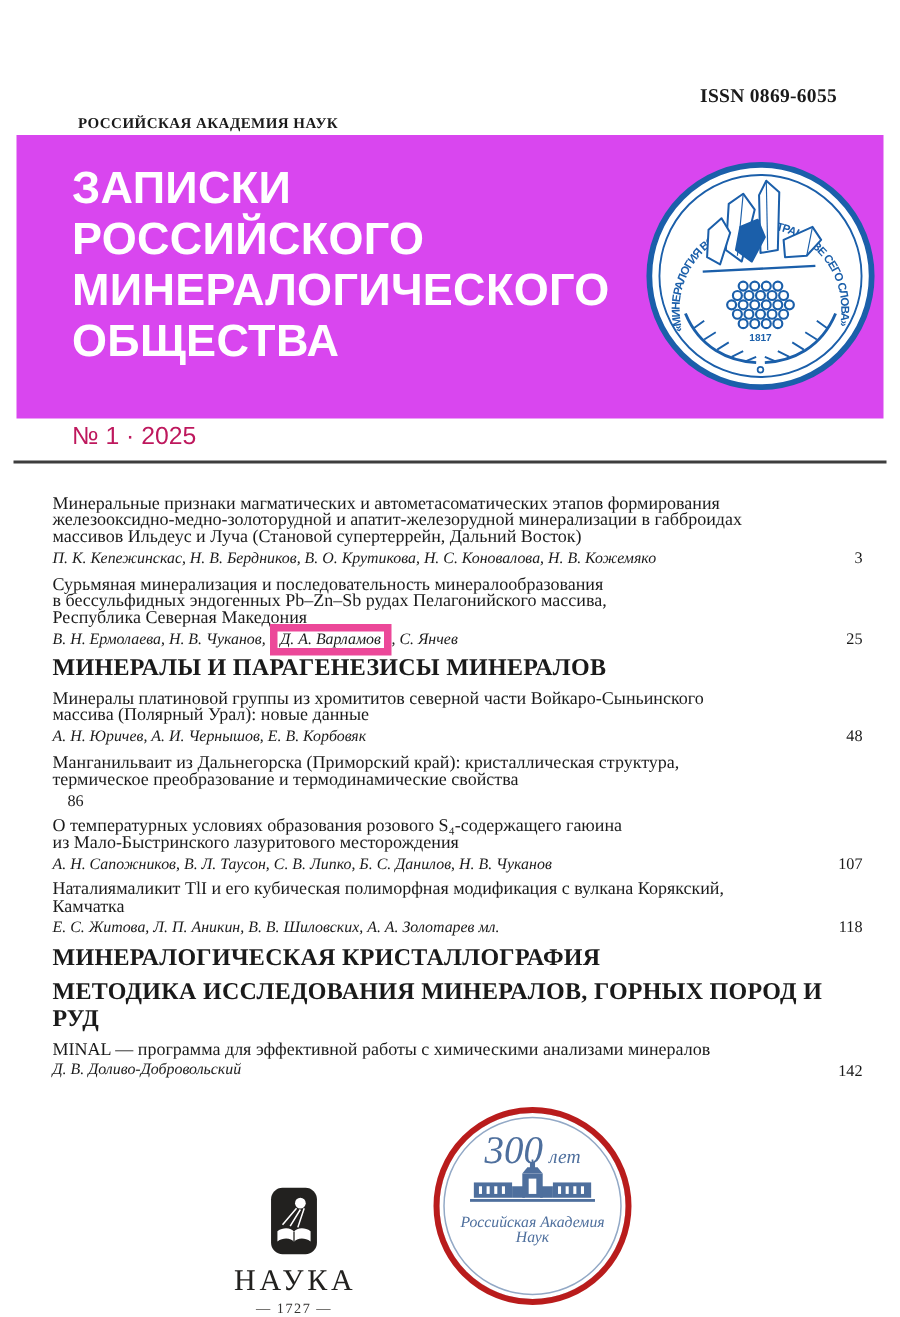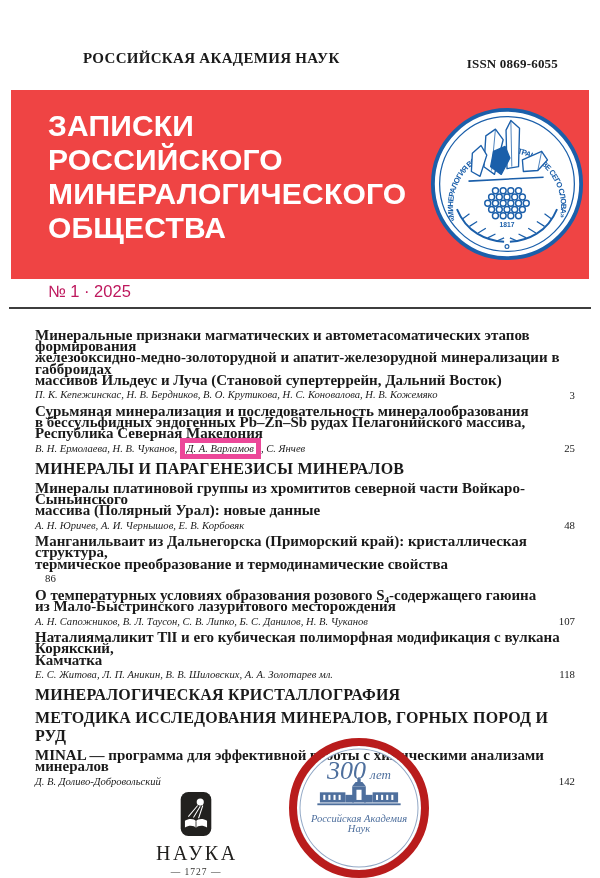--- a/index.html
+++ b/index.html
@@ -2,47 +2,47 @@
 <html lang="ru"><head>
 <meta charset="utf-8">
 <style>
   html,body{margin:0;padding:0;}
   body{
     width:600px;height:878px;position:relative;background:#ffffff;
     font-family:"Liberation Serif", serif;color:#1a1a1a;overflow:hidden;
   }
   
   .issn{position:absolute;top:36px;right:42px;font-weight:bold;font-size:13px;letter-spacing:.2px;margin-top:20px;}
-  .academy{position:absolute;top:50px;left:52px;font-weight:bold;font-size:15px;letter-spacing:.3px;margin-left:31px;}
-  
-  .masthead{position:absolute;left:11px;right:11px;top:90px;height:189px;background:#ef4444;}
+  .academy{position:absolute;top:77px;left:52px;font-weight:bold;font-size:10px;letter-spacing:.3px;}
+  
+  .masthead{position:absolute;left:11px;right:11px;top:90px;height:189px;background:#d946ef;}
   .mast-title{
     position:absolute;left:37px;top:19px;
     font-family:"Liberation Sans", sans-serif;font-weight:bold;font-size:30px;line-height:34px;
     color:#fff;white-space:pre-line;letter-spacing:.2px;
   }
   .emblem{position:absolute;right:5px;top:17px;width:154px;height:154px;}
   .issue-line{position:absolute;left:48px;top:282px;font-family:Liberation Sans, sans-serif;font-size:16.5px;color:#be185d;}
   .rule{position:absolute;left:9px;right:9px;top:307px;height:2px;background:#3d3d3d;}
   
   .toc{position:absolute;left:35px;top:330px;width:540px;}
   .toc-entry{margin-bottom:5.5px;}
-  .entry-title{font-size:15px;line-height:11.2px;white-space:pre-line;font-weight:bold;}
+  .entry-title{font-size:12px;line-height:11.2px;white-space:pre-line;}
   .entry-meta{display:flex;justify-content:space-between;align-items:flex-end;margin-top:2.5px;}
   .entry-authors{font-style:italic;font-size:10.6px;line-height:11.2px;white-space:pre-line;}
   .entry-page{font-size:10.8px;margin-left:10px;white-space:nowrap;}
   .toc-section{font-weight:bold;font-size:16px;letter-spacing:.2px;margin:4px 0 5px;}
   .boxed-name{border:5px solid #ec4899;padding:0 2px;}
   
   .nauka{position:absolute;left:156px;top:790px;width:80px;text-align:center;color:#22211f;}
   .nauka-name{font-size:20px;letter-spacing:2.5px;margin-top:0;font-family:"Liberation Serif",serif;}
   .nauka-year{font-size:9.5px;margin-top:2px;letter-spacing:1px;color:#33322f;}
   .anniv{
     position:absolute;left:289px;top:738px;width:124px;height:124px;border-radius:50%;
-    border:8px solid #b91c1c;box-shadow:inset 0 0 0 2.5px #fff, inset 0 0 0 3.5px #93a9c6;
+    border:4px solid #b91c1c;box-shadow:inset 0 0 0 2.5px #fff, inset 0 0 0 3.5px #93a9c6;
     text-align:center;color:#4e6f9d;
   }
   .a300{font-style:italic;line-height:1;margin-top:12px;}
   .a300 .num{font-size:26px;}
   .a300 .unit{font-size:13px;}
   .a-building{margin-top:-7px;}
   .a-script{font-style:italic;font-size:10.5px;line-height:11.5px;margin-top:-2px;}
 </style>
 </head>
 <body>

